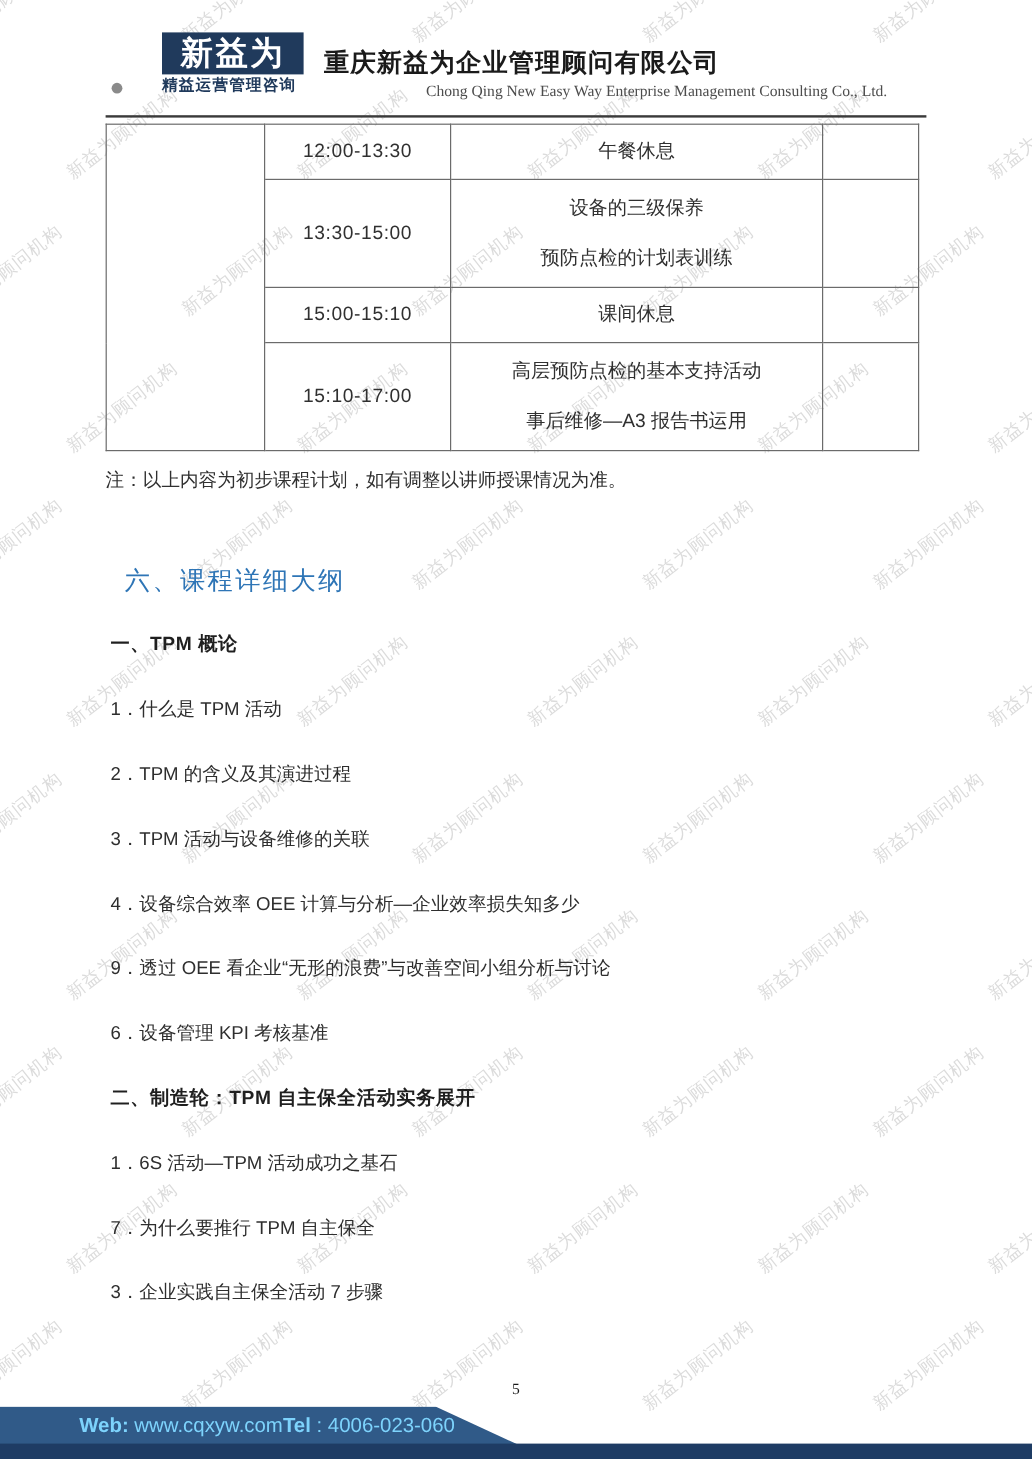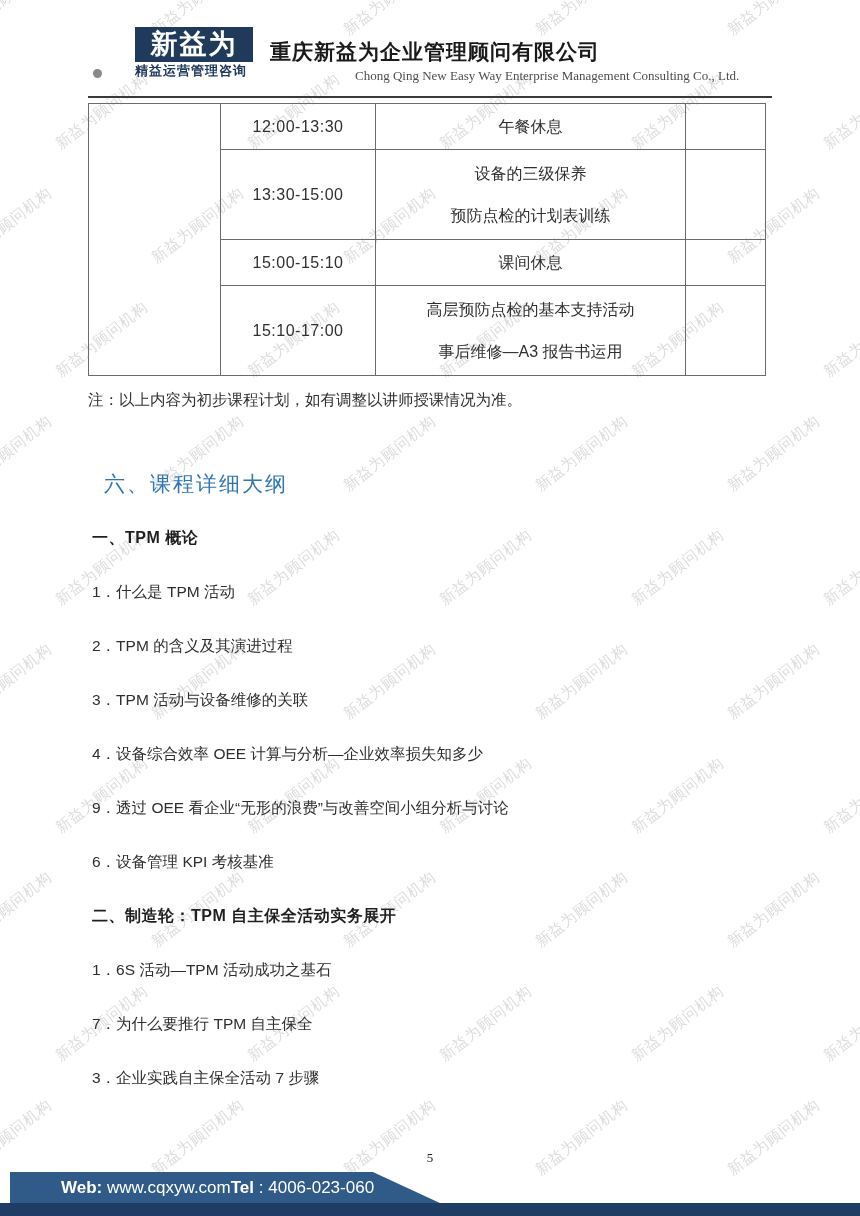--- a/index.html
+++ b/index.html
@@ -99,22 +99,22 @@
 
   
   .page-num{
     position:absolute;left:0;top:1150px;width:860px;text-align:center;
     font-family:"Liberation Serif","DejaVu Serif",serif;font-size:13px;color:#1a1a1a;
   }
   .foot-bar{
     position:absolute;left:0;top:1172px;width:432px;height:32px;
     background:#305a88;
     clip-path:polygon(0 0,84% 0,100% 100%,0 100%);
-    color:#ffffff;font-size:17px;line-height:32px;
-    padding-left:51px;box-sizing:border-box;white-space:nowrap;margin-left:10px;
+    color:#7dd3fc;font-size:17px;line-height:32px;
+    padding-left:66px;box-sizing:border-box;white-space:nowrap;
   }
   .foot-bar b{font-weight:bold;}
   .foot-slogan{
     position:absolute;left:443px;top:1179px;width:410px;
     font-size:16px;font-weight:bold;color:#2a5183;letter-spacing:9px;
     white-space:nowrap;
   }
   .foot-strip{
     position:absolute;left:0;top:1203px;width:860px;height:13px;background:#1e3c64;
   }

